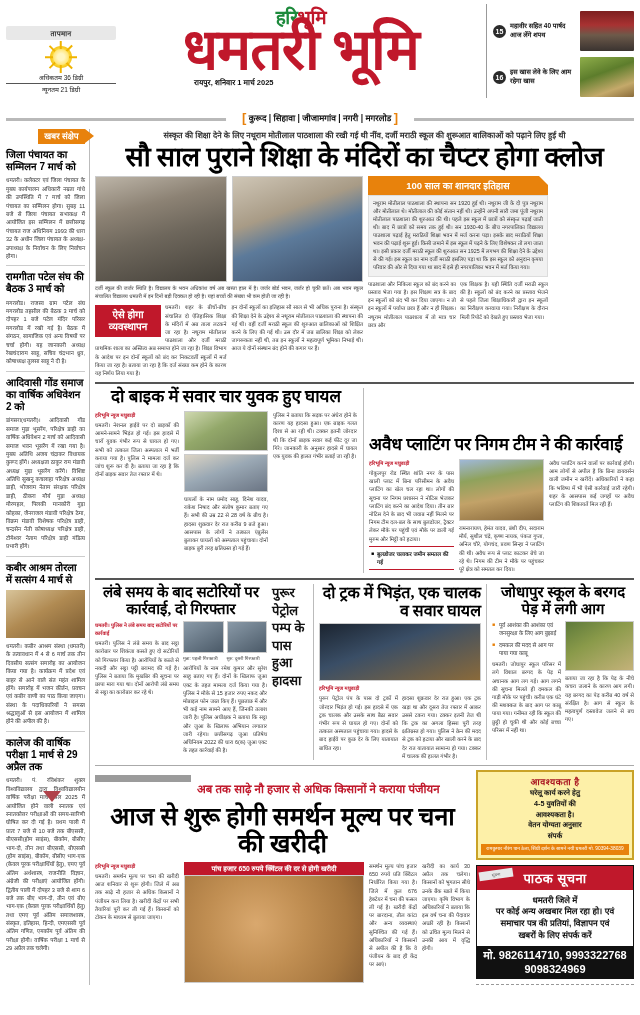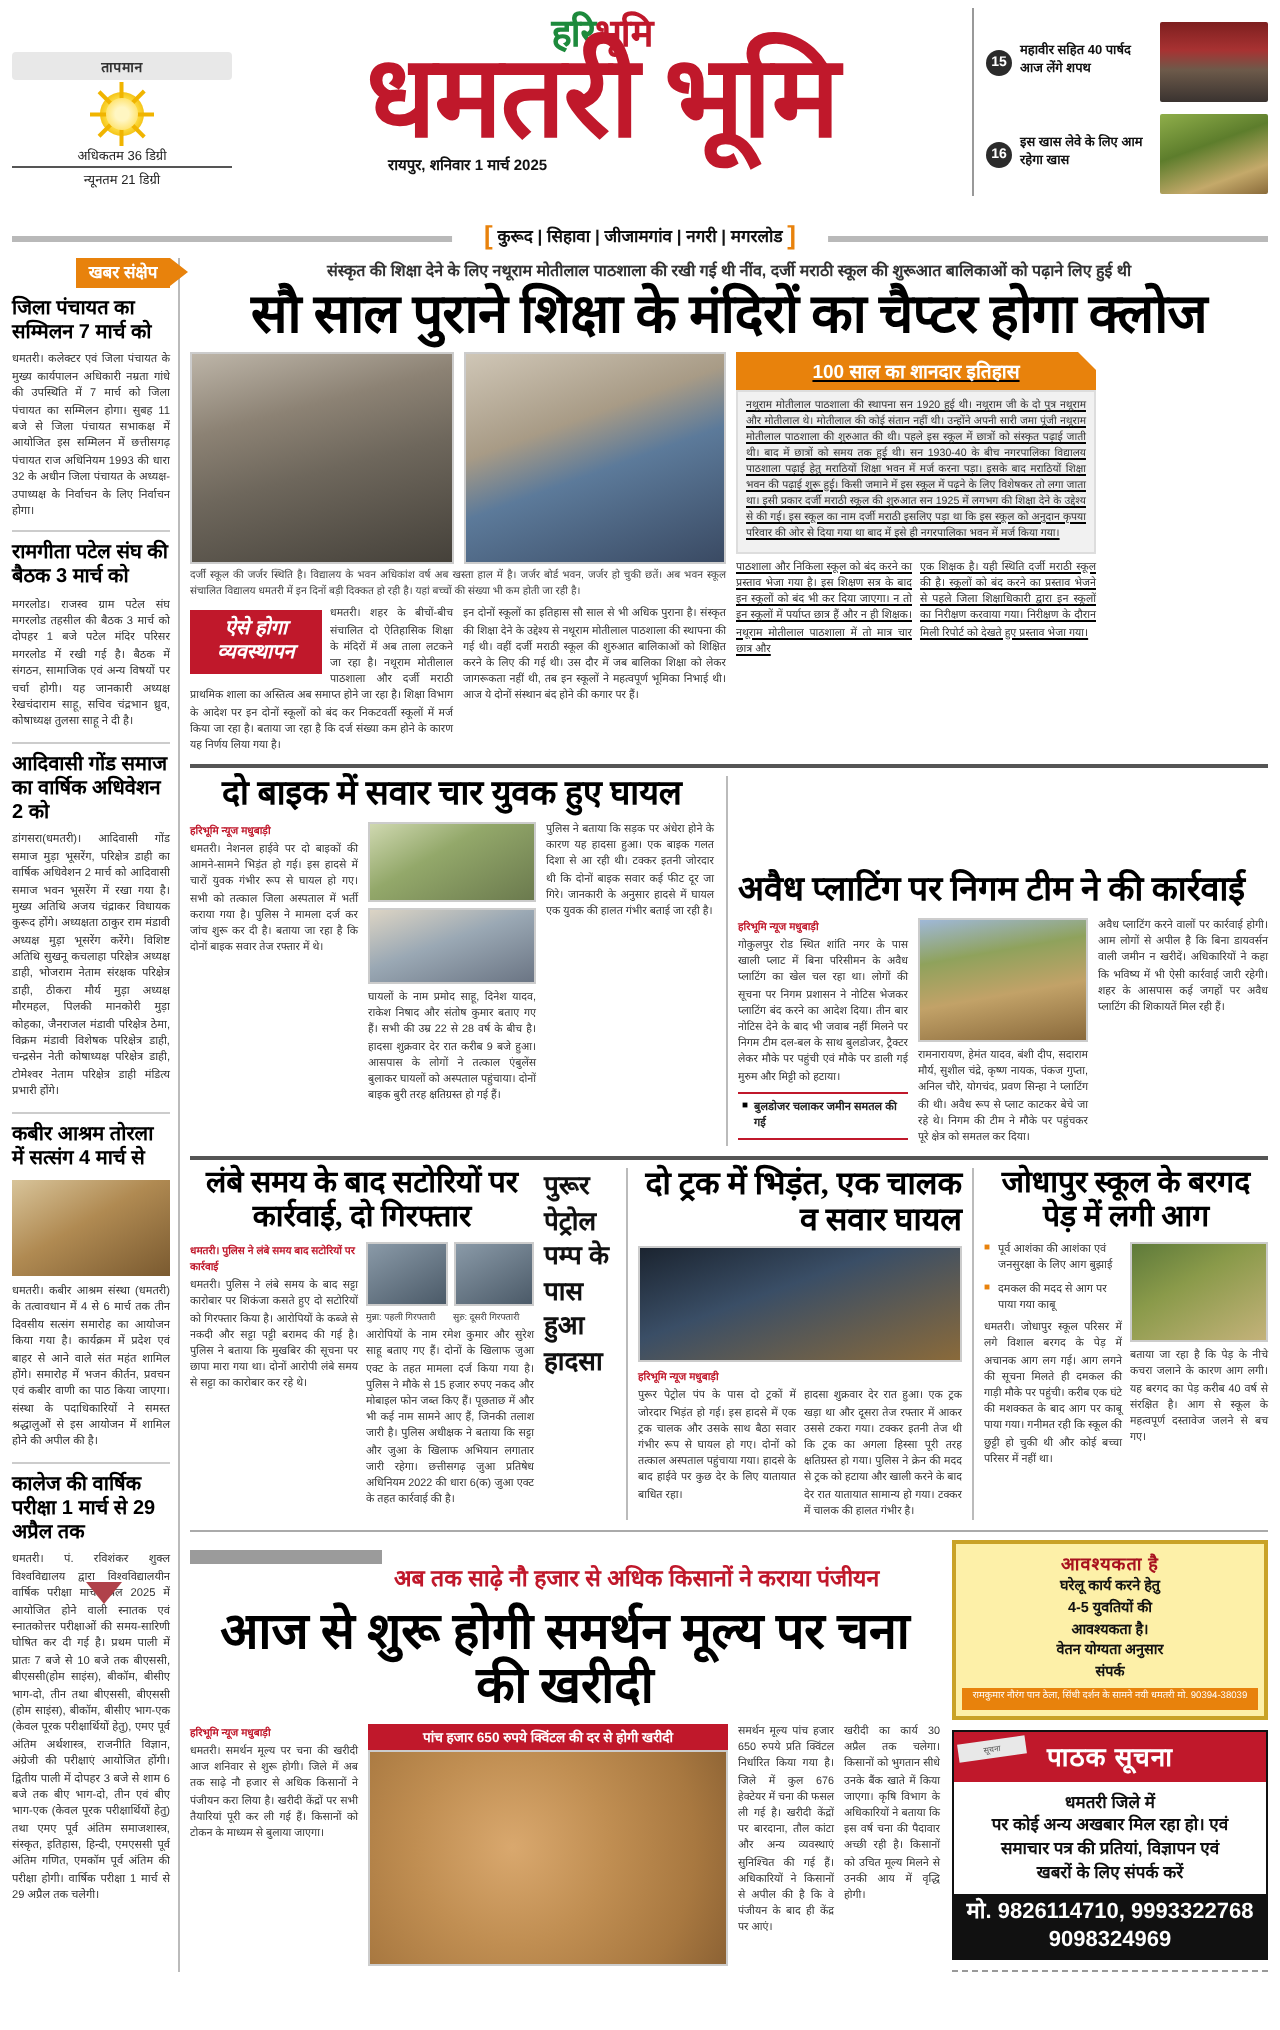--- a/index.html
+++ b/index.html
@@ -98,27 +98,27 @@
   .lead-row { display: flex; gap: 5px; margin-top: 5px; }
   .lead-photos { width: 268px; }
   .photos2 { display: flex; gap: 5px; }
   .ph { height: 106px; flex: 1; border: .5px solid #ccc; }
   .ph-a { background: linear-gradient(165deg,#bdb5a8 0%,#8c8274 30%,#6e675c 55%,#45413a 100%); }
   .ph-b { background: linear-gradient(160deg,#cfc6b6 0%,#a89b86 35%,#5c7a9a 55%,#3a4a63 100%); }
   .ph-cap { font-size: 5.2px; line-height: 1.45; color: #444; margin-top: 3px; text-align: justify; }
 
   .redbox {
     background: #c0182b; color: #fff; font-size: 10px; font-weight: bold; text-align: center;
-    padding: 4px 2px; line-height: 1.18; width: 66px; float: left; margin: 2px 4px 2px 0; font-style: italic;
+    padding: 4px 2px; line-height: 1.18; width: 66px; float: left; margin: 2px 4px 2px 0;
   }
 
   .colbody { font-size: 5.4px; line-height: 1.52; color: #333; text-align: justify; }
   .byline { font-size: 5.2px; color: #c0182b; font-weight: bold; margin-bottom: 2px; }
 
-  .orangebox { width: 180px; text-decoration: underline; }
+  .orangebox { width: 180px; }
   .ob-head { position: relative; background: #e8820c; color: #fff; font-size: 9.5px; font-weight: bold; text-align: center; padding: 3px 0; }
   .ob-head::after { content: ""; position: absolute; right: 0; top: 0; border-right: 9px solid #fff; border-bottom: 9px solid transparent; }
   .ob-body { background: #f1f1f1; border: .5px solid #ddd; font-size: 5.3px; line-height: 1.5; color: #333; padding: 4px; text-align: justify; }
 
   .three { display: flex; gap: 5px; }
   .three > div { flex: 1; }
 
   .hr-thin { border-top: 1px solid #aaa; margin: 5px 0 4px; }
   .hr-thick { border-top: 2px solid #555; margin: 5px 0 4px; }
 

